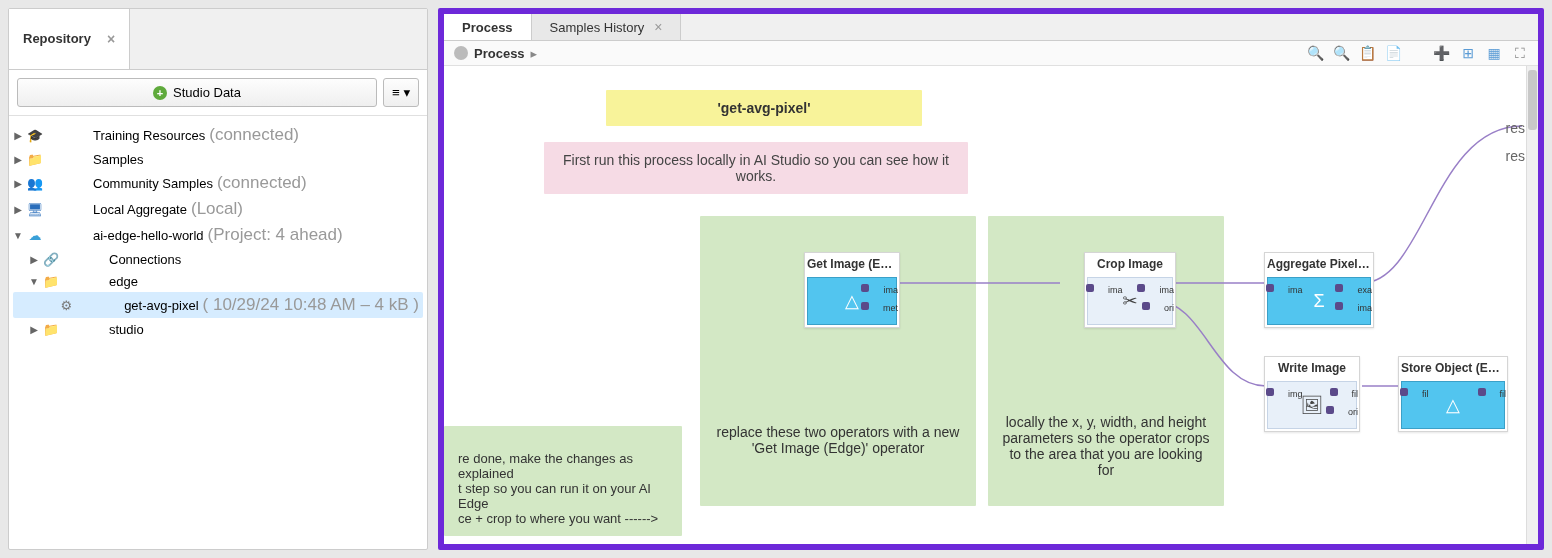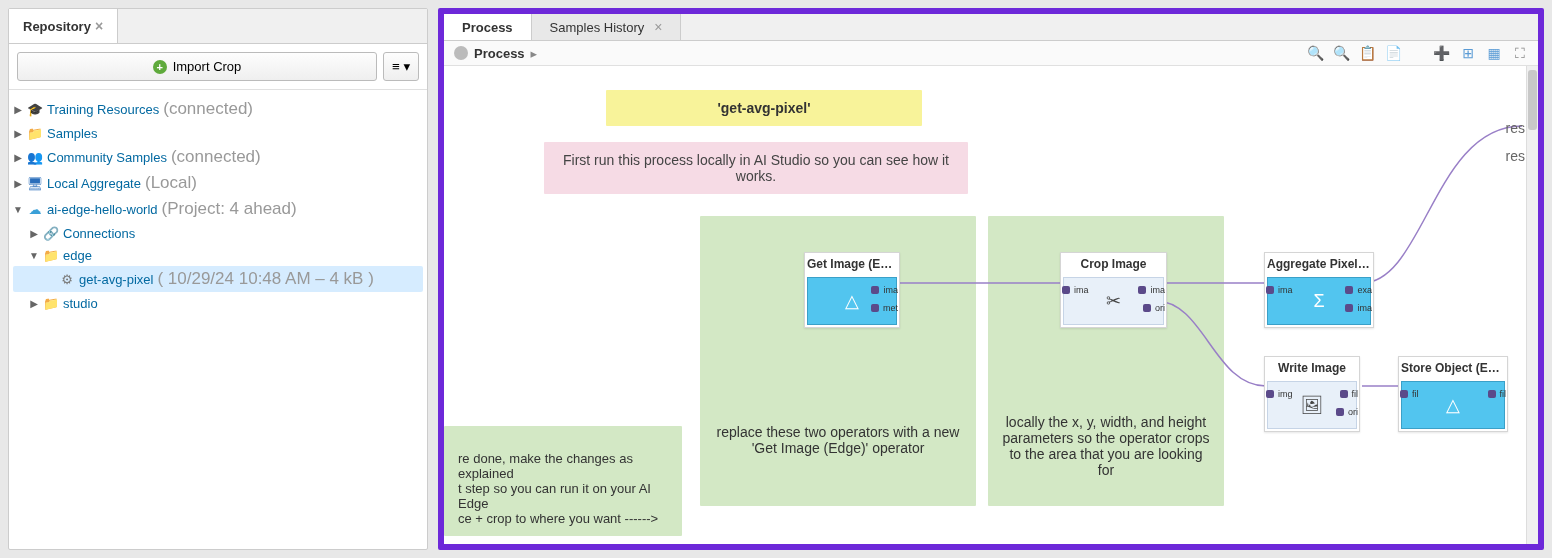--- a/index.html
+++ b/index.html
@@ -1,37 +1,37 @@
 <!DOCTYPE html>
 <html><head>
 <meta charset="utf-8">
 <style>
 * { margin:0; padding:0; box-sizing:border-box; font-family:"Segoe UI",Arial,sans-serif; }
 body { background:#e8e8e8; width:1552px; height:558px; overflow:hidden; font-size:13px; color:#333; }
 .main { display:flex; height:100%; padding:8px; gap:10px; }
 .left-panel { width:420px; background:#fff; border:1px solid #ccc; border-radius:2px; display:flex; flex-direction:column; }
 .panel-tabs { display:flex; background:#f0f0f0; border-bottom:1px solid #ccc; }
-.tab { padding:9px 14px; background:#fafafa; border-right:1px solid #ccc; cursor:pointer; display:flex; align-items:flex-end; gap:4px; }
+.tab { padding:22px 14px; background:#fafafa; border-right:1px solid #ccc; cursor:pointer; display:flex; align-items:flex-start; gap:16px; }
 .tab.active { background:#fff; font-weight:bold; }
 .tab-x { color:#999; font-size:14px; cursor:pointer; }
 .toolbar { display:flex; gap:6px; padding:8px; border-bottom:1px solid #e0e0e0; }
 .import-btn { flex:1; background:linear-gradient(#fdfdfd,#efefef); border:1px solid #bbb; border-radius:3px; padding:6px 10px; cursor:pointer; display:flex; align-items:center; justify-content:center; gap:6px; font-size:13px; }
 .menu-btn { width:36px; background:linear-gradient(#fdfdfd,#efefef); border:1px solid #bbb; border-radius:3px; cursor:pointer; display:flex; align-items:center; justify-content:center; }
 .tree { padding:6px 4px; overflow:auto; flex:1; }
 .tree-row { display:flex; align-items:center; padding:3px 4px; gap:4px; cursor:pointer; white-space:nowrap; }
 .tree-row.selected { background:#d6ecff; border-radius:2px; }
 .caret { width:10px; text-align:center; color:#666; font-size:10px; user-select:none; }
 .ticon { width:16px; height:16px; display:inline-flex; align-items:center; justify-content:center; font-size:13px; }
 .folder { color:#e8a33d; }
 .gear { color:#7a7a7a; }
 .grad { color:#555; }
 .people { color:#4488cc; }
 .monitor { color:#2a6ebb; }
 .cloud { color:#3aa0d8; }
-.label-main { color:#0369a1; }
+.label-main { color:#000000;margin-left:46px; }
 .label-sub { color:#999; font-size:17px; }
 .ind1{padding-left:0}.ind2{padding-left:16px}.ind3{padding-left:32px}
 
 .right-panel { flex:1; background:#fff; border:6px solid #6d28d9; border-radius:2px; display:flex; flex-direction:column; position:relative; }
 .rtabs { display:flex; background:#f0f0f0; border-bottom:1px solid #ccc; }
 .rtab { padding:5px 18px; border-right:1px solid #ccc; cursor:pointer; display:flex; align-items:center; gap:10px; font-size:13px; }
 .rtab.active { background:#fff; font-weight:bold; }
 .crumb-bar { display:flex; align-items:center; justify-content:space-between; padding:4px 10px; border-bottom:1px solid #e0e0e0; background:#fafafa; }
 .crumb { display:flex; align-items:center; gap:6px; font-size:13px; }
 .crumb-dot { width:14px; height:14px; border-radius:50%; background:#bbb; display:inline-block; }
@@ -45,21 +45,21 @@
 .note.yellow { background:#f8f39a; }
 .note.pink { background:#f6dbe5; color:#444; }
 .note.green { background:#d3e8c5; color:#333; }
 
 .op-frame { position:absolute; background:#fff; border:1px solid #d5d5d5; box-shadow:0 1px 2px rgba(0,0,0,0.1); }
 .op-title { text-align:center; font-size:12px; padding:4px 2px; font-weight:bold; color:#333; white-space:nowrap; overflow:hidden; text-overflow:ellipsis; }
 .op-body { position:relative; height:48px; background:#52c5ef; border:1px solid #3aa0c8; margin:2px; }
 .op-body.light { background:#e8f0f9; border:1px solid #c6d4e6; }
 .op-icon { position:absolute; left:50%; top:50%; transform:translate(-50%,-50%); font-size:18px; color:#fff; }
 .op-icon.dk { color:#444; }
-.port { position:absolute; font-size:9px; color:#333; line-height:12px; display:flex; align-items:center; gap:4px; }
+.port { position:absolute; font-size:9px; color:#333; line-height:12px; display:flex; gap:14px; }
 .port .p { width:8px; height:8px; background:#5b4a8a; border-radius:2px; }
 .port.left { left:-2px; }
 .port.right { right:-2px; flex-direction:row-reverse; }
 .res-port { position:absolute; right:2px; font-size:14px; color:#666; display:flex; align-items:center; gap:3px; }
 .res-port .p { width:8px;height:8px;border-radius:50%;background:#888; }
 .res-port.off .p { background:#fff;border:1px solid #aaa; }
 
 svg.wires { position:absolute; inset:0; width:100%; height:100%; pointer-events:none; }
 svg.wires path { fill:none; stroke:#997fc7; stroke-width:1.5; }
 
@@ -76,21 +76,21 @@
   <div class="left-panel">
     <div class="panel-tabs">
       <div class="tab active">
         <span>Repository</span>
         <span class="tab-x">×</span>
       </div>
     </div>
     <div class="toolbar">
       <button class="import-btn">
         <span class="plus-circ">+</span>
-        <span>Import Crop</span>
+        <span>Studio Data</span>
       </button>
       <button class="menu-btn">≡ ▾</button>
     </div>
     <div class="tree">
       <div class="tree-row ind1">
         <span class="caret">▶</span>
         <span class="ticon grad">🎓</span>
         <span class="label-main">Training Resources</span>
         <span class="label-sub">(connected)</span>
       </div>
@@ -208,21 +208,21 @@
                 <span>ima</span>
                 <span class="p"></span>
               </span>
             <span class="port right" style="top:24px">
                 <span>met</span>
                 <span class="p"></span>
               </span>
           </div>
         </div>
 
-        <div class="op-frame" style="left:616px; top:186px; width:107px;">
+        <div class="op-frame" style="left:640px; top:186px; width:92px;">
           <div class="op-title">Crop Image</div>
           <div class="op-body light">
             <span class="op-icon dk">✂</span>
             <span class="port left" style="top:6px">
                 <span class="p"></span>
                 <span>ima</span>
               </span>
             <span class="port right" style="top:6px">
                 <span>ima</span>
                 <span class="p"></span>

